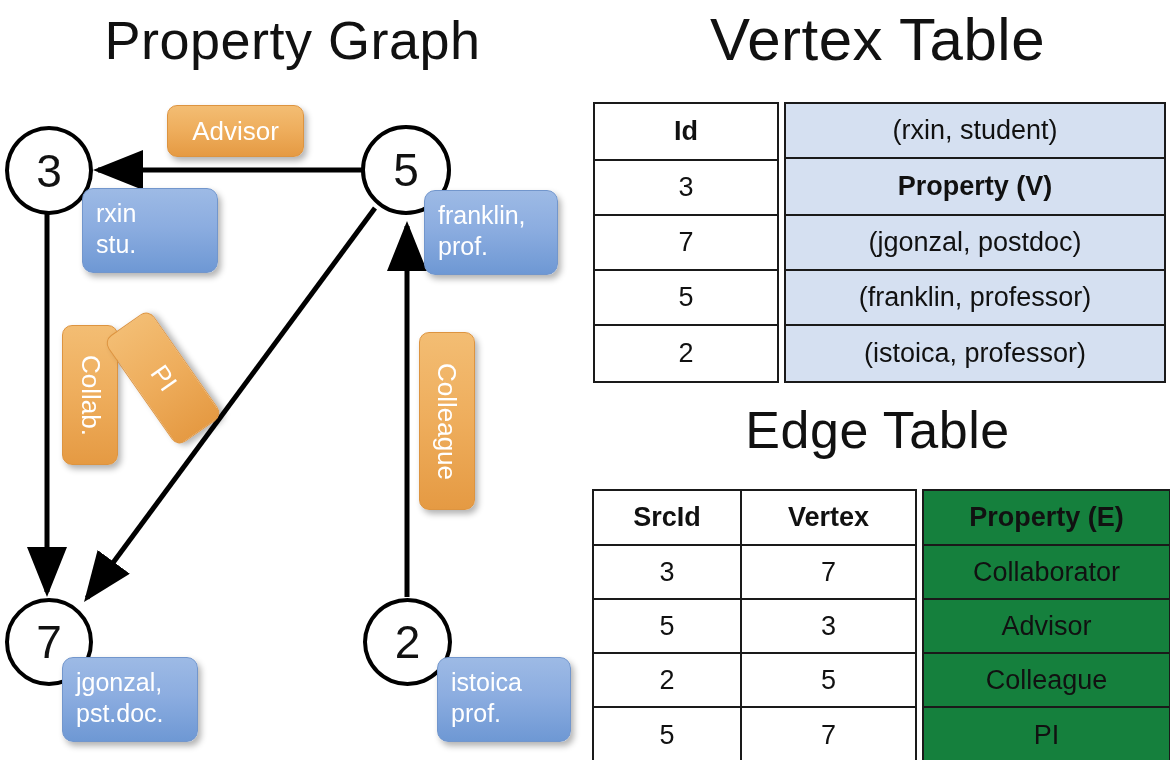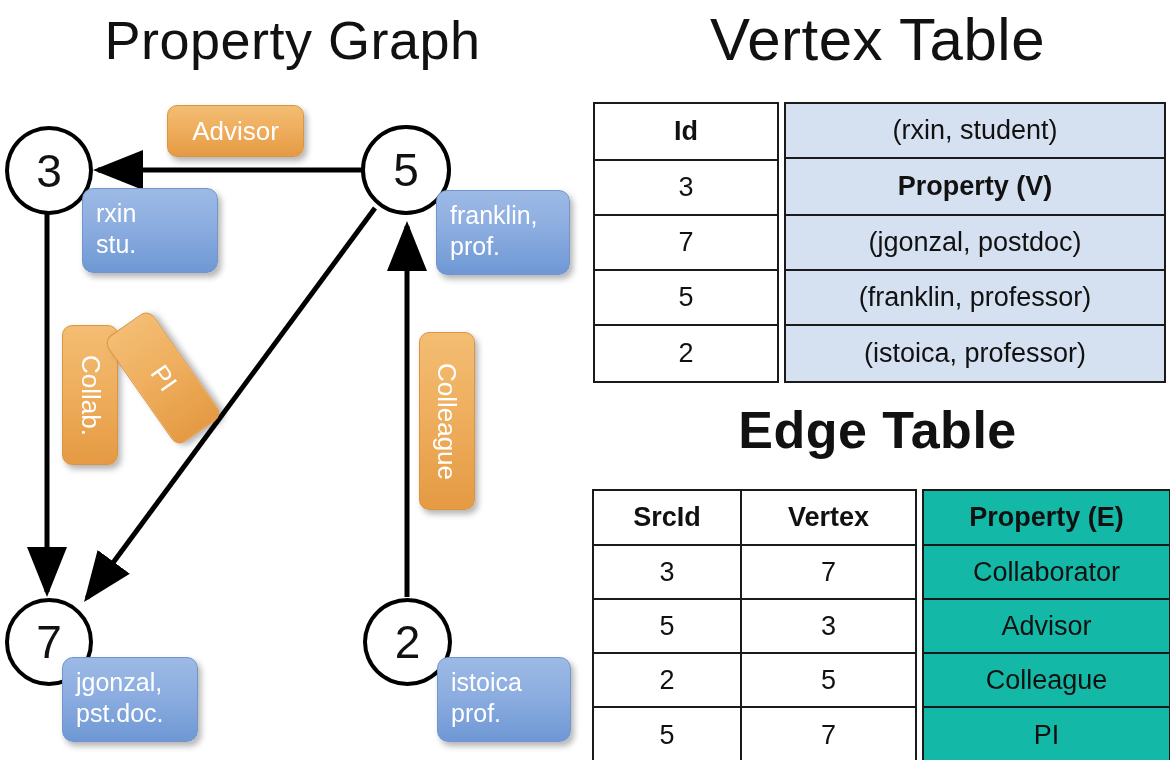--- a/index.html
+++ b/index.html
@@ -35,21 +35,20 @@
     left: 585px; top: 8px; width: 585px;
     text-align: center;
     font-size: 60px;
     line-height: 64px;
   }
   #title-edge-table {
     left: 585px; top: 398px; width: 585px;
     text-align: center;
     font-size: 52px;
     line-height: 64px;
-    font-weight: bold;
   }
 
   
   #graph-panel {
     position: absolute;
     left: 0; top: 0;
     width: 585px; height: 760px;
   }
   #graph-edges {
     position: absolute;
@@ -134,21 +133,21 @@
     color: #111111;
     border-bottom: 2px solid #1a1a1a;
     white-space: nowrap;
   }
   .cell:last-child { border-bottom: none; }
   .cell.hdr {
     font-weight: bold;
     font-size: 27px;
   }
   .col.prop-v .cell { background: #d5e0f1; }
-  .col.prop-e .cell { background: #14b8a6; }
+  .col.prop-e .cell { background: #15803d; }
 
   #vertex-table { left: 593px; top: 102px; }
   #vertex-table .col.id      { width: 186px; }
   #vertex-table .col.prop-v  { width: 382px; margin-left: 5px; }
   #vertex-table .cell        { height: 55px; }
   #vertex-table .cell.hdr    { height: 57px; }
 
   #edge-table { left: 592px; top: 489px; }
   #edge-table .col.src    { width: 150px; }
   #edge-table .col.dst    { width: 175px; border-left-width: 0; }
@@ -193,21 +192,21 @@
     <span>7</span>
   </div>
   <div class="node" style="left:363px; top:598px; width:89px; height:88px;">
     <span>2</span>
   </div>
 
   <div class="vbox" style="left:63px; top:188px; width:136px; height:85px;margin-left:19px;">
     <div>rxin</div>
     <div>stu.</div>
   </div>
-  <div class="vbox" style="left:436px; top:190px; width:134px; height:85px;">
+  <div class="vbox" style="left:424px; top:190px; width:134px; height:85px;">
     <div>franklin,</div>
     <div>prof.</div>
   </div>
   <div class="vbox" style="left:62px; top:657px; width:136px; height:85px;">
     <div>jgonzal,</div>
     <div>pst.doc.</div>
   </div>
   <div class="vbox" style="left:437px; top:657px; width:134px; height:85px;">
     <div>istoica</div>
     <div>prof.</div>

